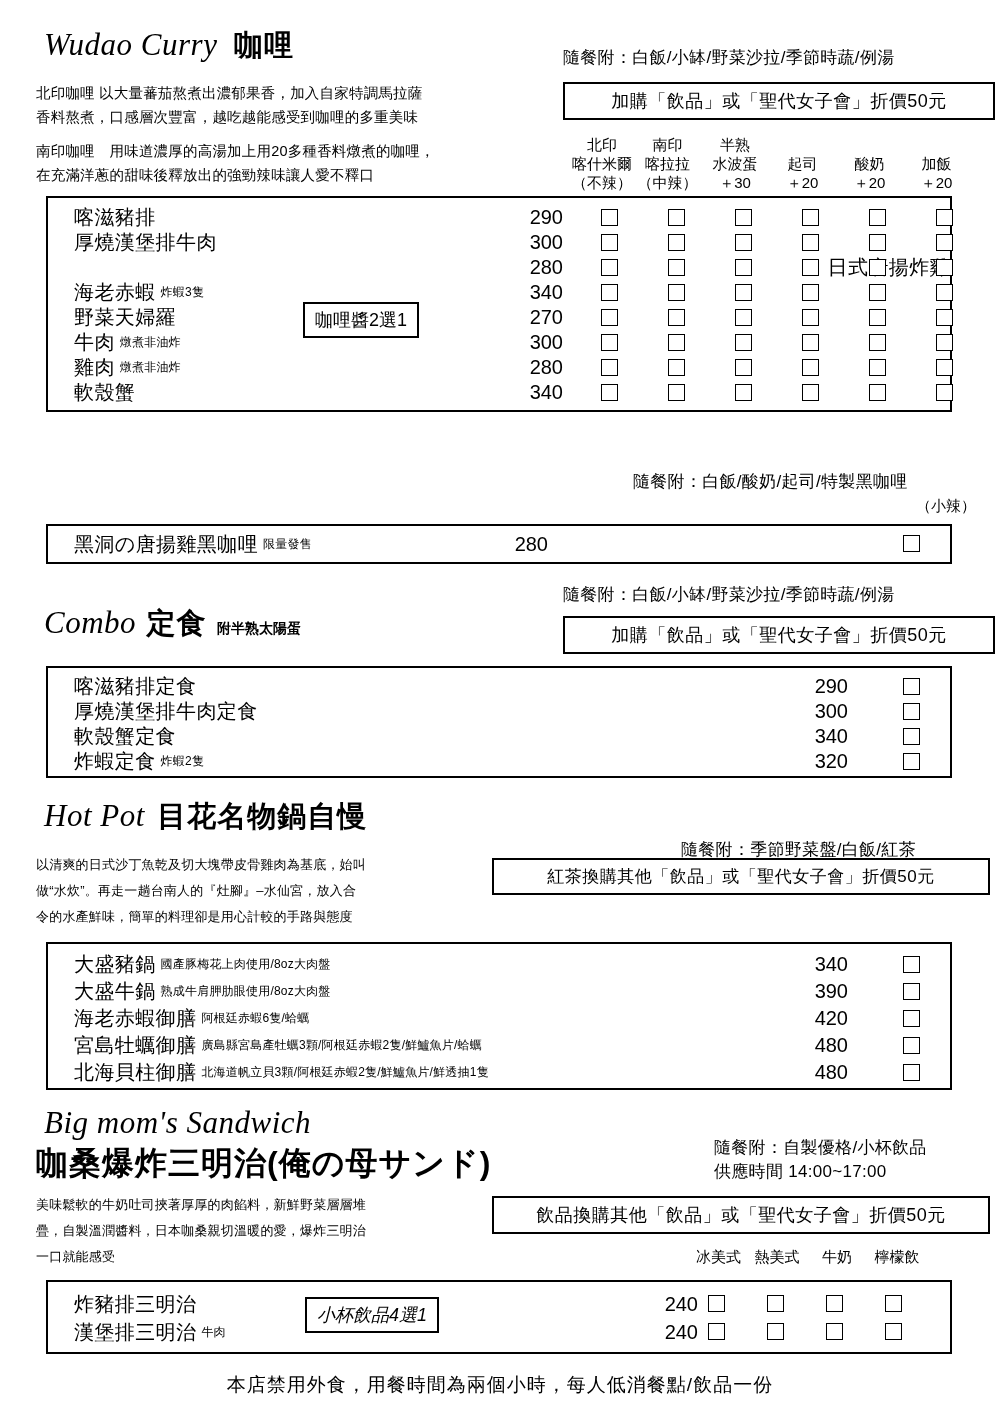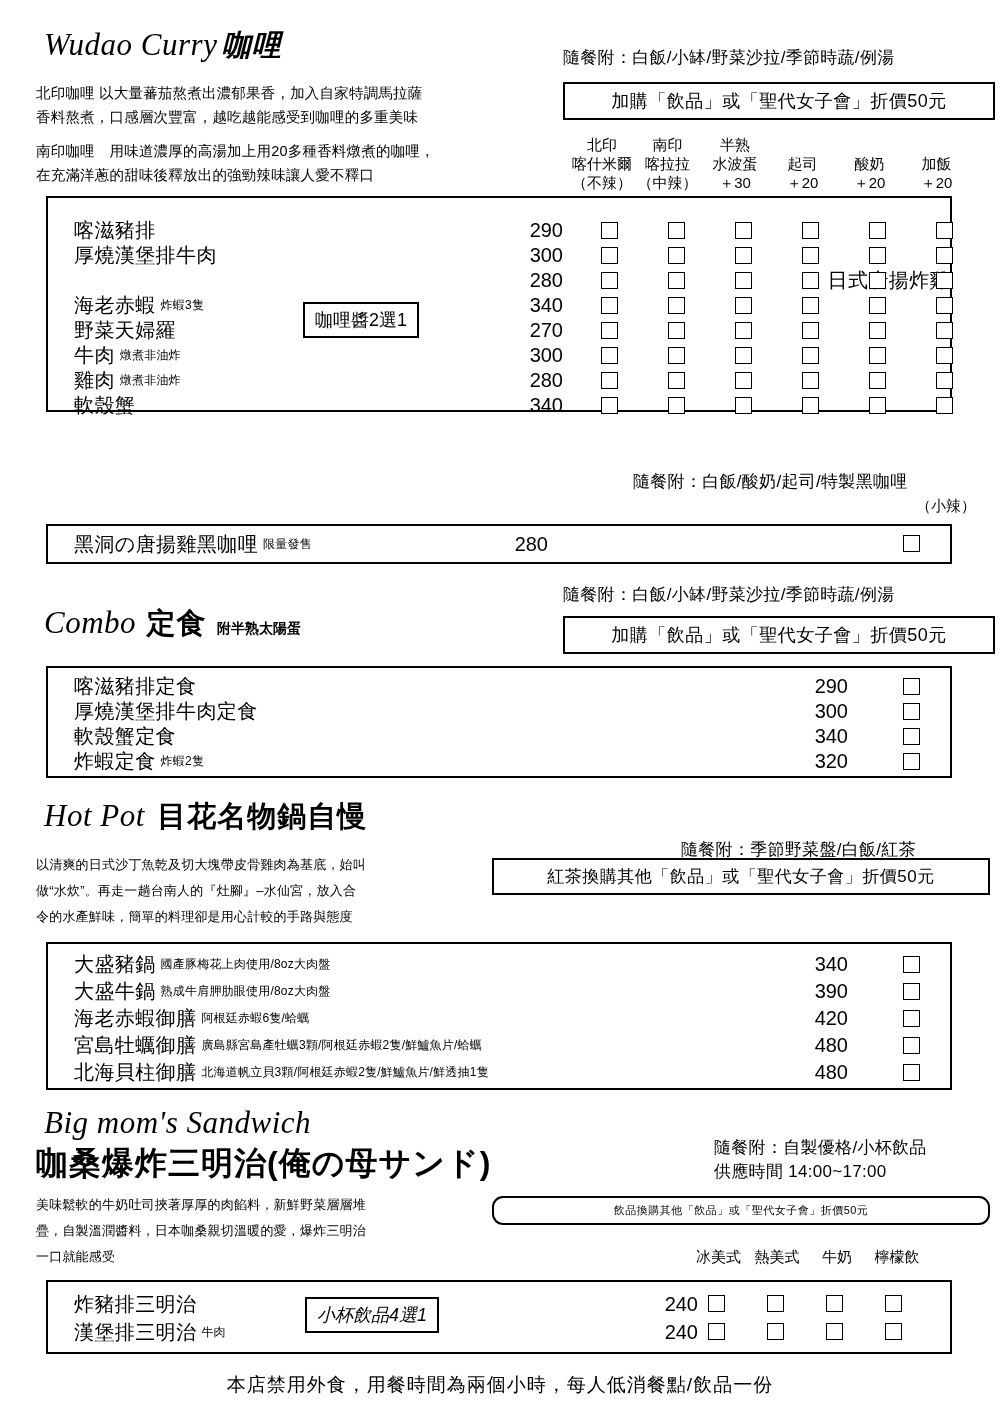--- a/index.html
+++ b/index.html
@@ -121,21 +121,21 @@
   }
   .abs { position: absolute; }
 </style>
 </head>
 <body>
 
 <div class="page">
 
   <div class="abs" style="left:44px; top:26px;">
     <span class="script-title">Wudao Curry</span>
-    <span class="cjk-title" style="margin-left:0;font-style:italic;">咖哩</span>
+    <span class="cjk-title" style="margin-left:12px;">咖哩</span>
   </div>
 
   <div class="abs desc" style="left:36px; top:82px; width:500px; white-space:pre-line;">北印咖哩 以大量蕃茄熬煮出濃郁果香，加入自家特調馬拉薩
 香料熬煮，口感層次豐富，越吃越能感受到咖哩的多重美味</div>
 
   <div class="abs desc" style="left:36px; top:140px; width:510px; white-space:pre-line;">南印咖哩　用味道濃厚的高湯加上用20多種香料燉煮的咖哩，
 在充滿洋蔥的甜味後釋放出的強勁辣味讓人愛不釋口</div>
 
   <div class="abs incl" style="left:563px; top:46px;">隨餐附：白飯/小缽/野菜沙拉/季節時蔬/例湯</div>
 
@@ -165,21 +165,21 @@
       <div>酸奶</div>
       <div>＋20</div>
     </div>
     <div class="col-head" style="width:67px; padding-top:19px;">
       <div>加飯</div>
       <div>＋20</div>
     </div>
   </div>
 
   <div class="abs panel" style="left:46px; top:196px; width:906px; height:216px;">
-    <div id="curry-rows" style="position:relative; padding-top:20px;">
+    <div id="curry-rows" style="position:relative; padding-top:7px;">
         <div class="row" style="height: 25px; padding-left: 26px;">
           <span class="item-name">喀滋豬排</span>
           <span class="price abs" style="left: 455px; width: 60px;">290</span>
           <span class="chk abs" style="left: 553px; top: 4px;"></span>
           <span class="chk abs" style="left: 620px; top: 4px;"></span>
           <span class="chk abs" style="left: 687px; top: 4px;"></span>
           <span class="chk abs" style="left: 754px; top: 4px;"></span>
           <span class="chk abs" style="left: 821px; top: 4px;"></span>
           <span class="chk abs" style="left: 888px; top: 4px;"></span>
         </div>
@@ -363,21 +363,21 @@
   <div class="abs cjk-title" style="left:36px; top:1142px; font-size:32px;">咖桑爆炸三明治(俺の母サンド)</div>
 
   <div class="abs incl" style="left:714px; top:1136px;">隨餐附：自製優格/小杯飲品</div>
 
   <div class="abs incl" style="left:714px; top:1160px;">供應時間 14:00~17:00</div>
 
   <div class="abs desc-sm" style="left:36px; top:1192px; width:448px; white-space:pre-line; line-height:2.0;">美味鬆軟的牛奶吐司挾著厚厚的肉餡料，新鮮野菜層層堆
 疊，自製溫潤醬料，日本咖桑親切溫暖的愛，爆炸三明治
 一口就能感受</div>
 
-  <div class="abs promo-box" style="left:492px; top:1196px; width:470px; font-size:11px;border-radius:11px;">飲品換購其他「飲品」或「聖代女子會」折價50元</div>
+  <div class="abs promo-box" style="left:492px; top:1196px; width:470px; font-size:18px;">飲品換購其他「飲品」或「聖代女子會」折價50元</div>
 
   <div class="abs" style="left:690px; top:1248px; width:270px; display:flex;">
     <div class="col-head" style="width:57px;text-align:center;">冰美式</div>
     <div class="col-head" style="width:60px;">熱美式</div>
     <div class="col-head" style="width:60px;">牛奶</div>
     <div class="col-head" style="width:60px;">檸檬飲</div>
   </div>
 
   <div class="abs panel" style="left:46px; top:1280px; width:906px; height:74px;">
     <div id="sandwich-rows" style="position:relative; padding-top:8px;">

